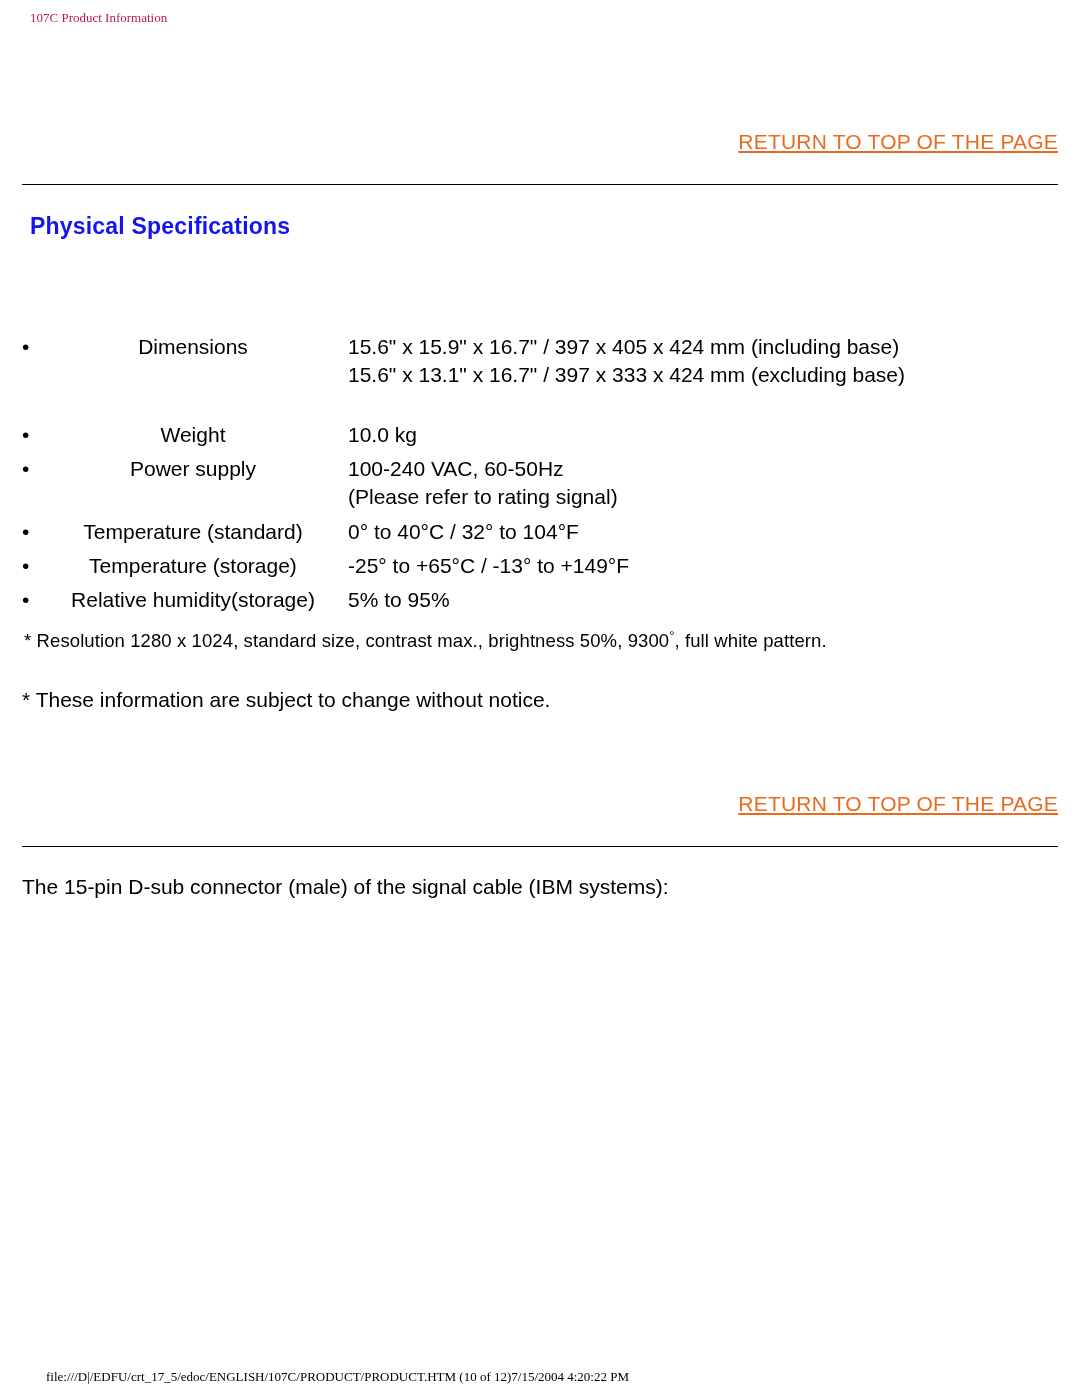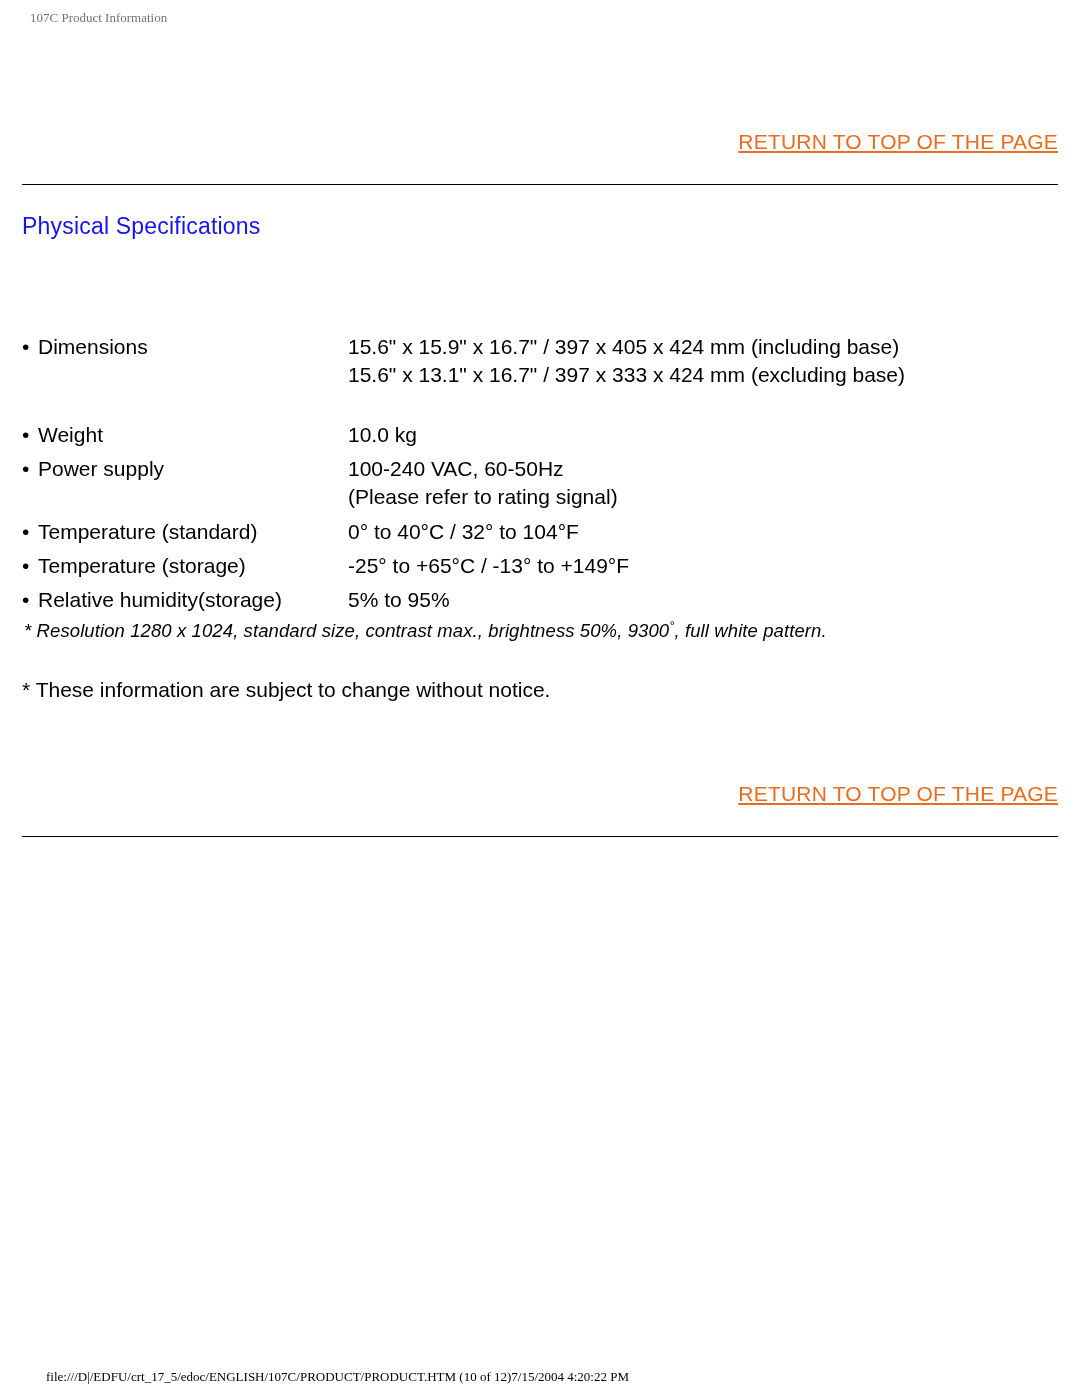--- a/index.html
+++ b/index.html
@@ -11,21 +11,21 @@
     width: 1080px;
     height: 1397px;
     position: relative;
     box-sizing: border-box;
   }
   .header-text {
     position: absolute;
     top: 10px;
     left: 30px;
     font-size: 13px;
-    color: #737373;
+    color: #be185d;
     font-family: "Times New Roman", Times, serif;
   }
   .content {
     position: absolute;
     top: 100px;
     left: 22px;
     right: 22px;
   }
   .return-link {
     display: block;
@@ -36,51 +36,52 @@
     letter-spacing: 0.2px;
     margin: 30px 0 30px 0;
   }
   hr.rule {
     border: none;
     border-top: 1.5px solid #000;
     margin: 18px 0 28px 0;
   }
   .section-heading {
     color: #1414f0;
-    font-weight: normal;
+    font-weight: bold;
     font-size: 23px;
-    margin: 24px 0 10px 0;
+    margin: 24px 0 10px 8px;
     letter-spacing: 0.2px;
   }
   .spec-table {
     margin-top: 90px;
     width: 100%;
     border-collapse: collapse;
   }
   .spec-table td {
     font-size: 21px;
     color: #000;
     vertical-align: top;
     padding: 3px 0;
     line-height: 1.35;
   }
   .spec-label {
     width: 310px;
     white-space: nowrap;
+    text-align: center;
   }
   .spec-bullet {
     padding-left: 4px;
     padding-right: 8px;
     width: 16px;
   }
   .dim-row td { padding-bottom: 28px; }
   .dim-value { line-height: 1.3; }
   .footnote1 {
-    font-style: italic;
     font-size: 18.5px;
+    margin-top: 10px;
     margin-left: 2px;
     color: #000;
     letter-spacing: 0.1px;
   }
   .footnote2 {
     font-size: 21px;
     margin-top: 36px;
     margin-left: 0;
     color: #000;
   }
@@ -161,16 +162,17 @@
     <span>* Resolution 1280 x 1024, standard size, contrast max., brightness 50%, 9300</span><span class="deg-sup">°</span><span>, full white pattern.</span>
   </div>
 
   <div class="footnote2">* These information are subject to change without notice.</div>
 
   <a href="#" class="return-link" style="margin-top:80px;">RETURN TO TOP OF THE PAGE</a>
 
   <hr class="rule">
 
 
+  <div class="body-text">The 15-pin D-sub connector (male) of the signal cable (IBM systems):</div>
 
 </div>
 
 <div class="footer-text">file:///D|/EDFU/crt_17_5/edoc/ENGLISH/107C/PRODUCT/PRODUCT.HTM (10 of 12)7/15/2004 4:20:22 PM</div>
 
 </body></html>

